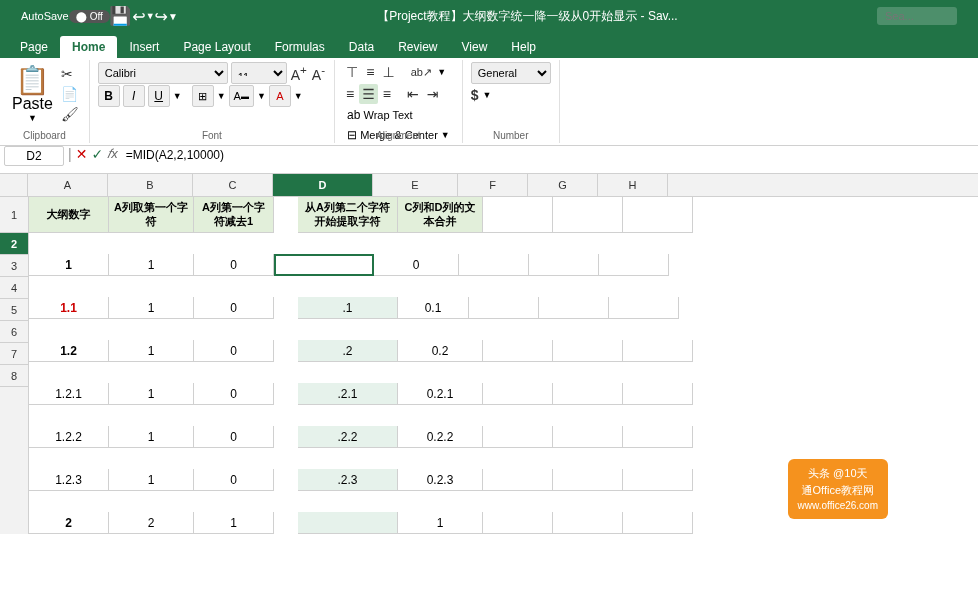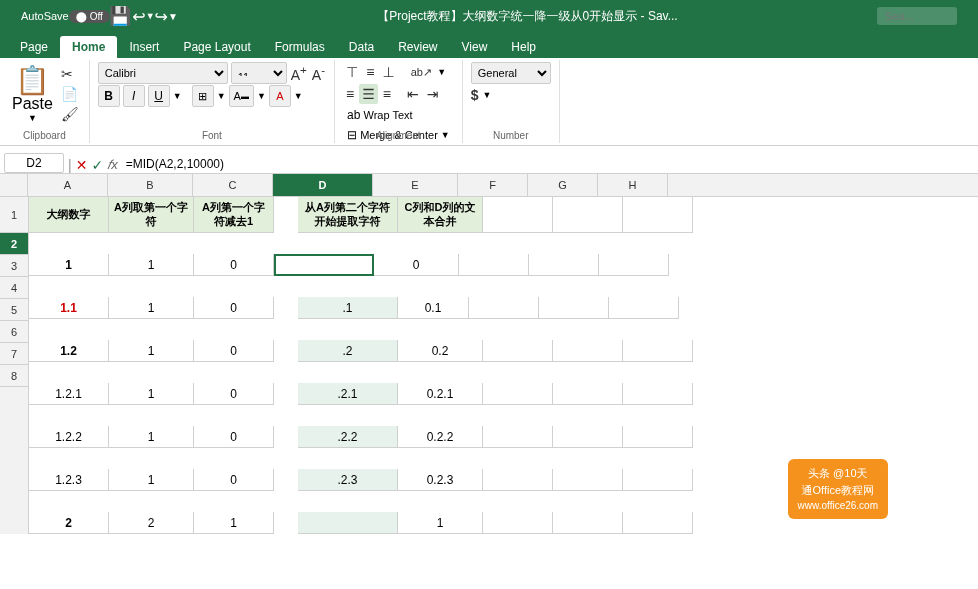--- a/index.html
+++ b/index.html
@@ -201,21 +201,21 @@
       font-weight: bold;
       cursor: pointer;
       border: none;
       background: none;
       color: #333;
     }
 
     
     #formula-bar {
       display: flex;
-      align-items: flex-end;
+      align-items: flex-start;
       border-bottom: 1px solid #d0d0d0;
       height: 28px;
       padding: 0 4px;
       gap: 4px;
       background: #fff;
     }
     .cell-ref {
       border: 1px solid #ccc;
       border-radius: 2px;
       padding: 2px 6px;

